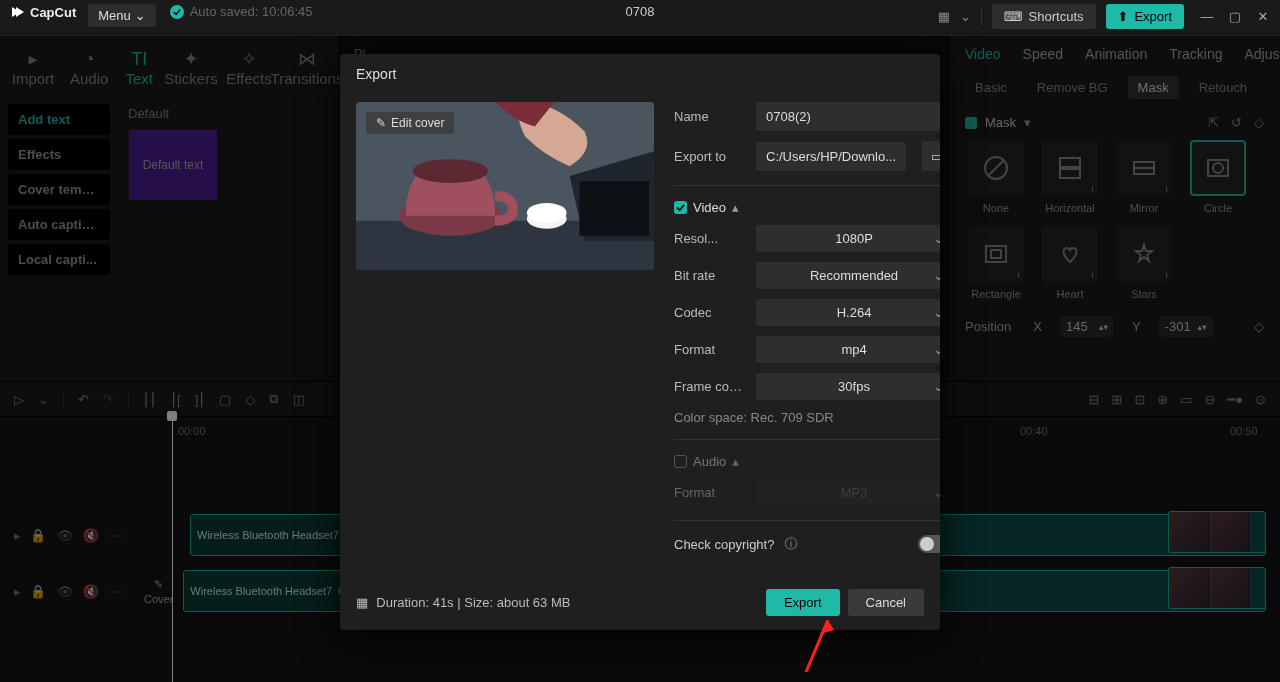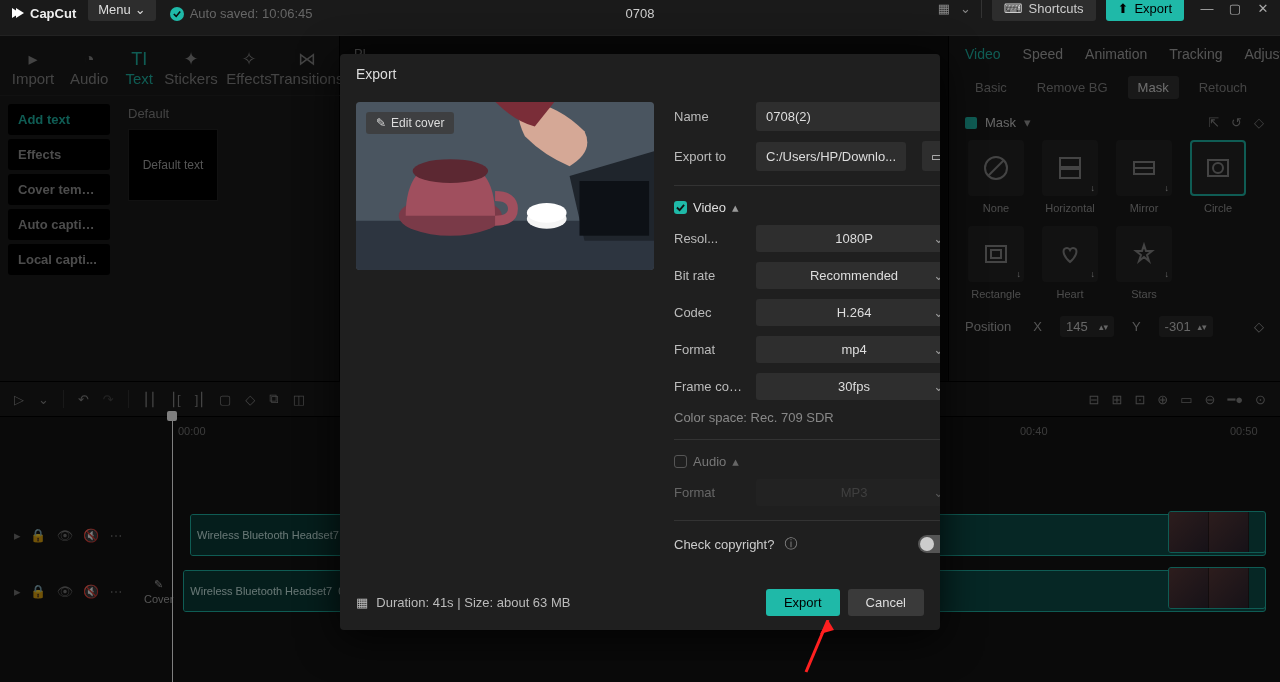--- a/index.html
+++ b/index.html
@@ -1,19 +1,19 @@
 <!DOCTYPE html>
 <html><head>
 <meta charset="utf-8">
 <style>
 * { margin: 0; padding: 0; box-sizing: border-box; font-family: -apple-system, BlinkMacSystemFont, "Segoe UI", Arial, sans-serif; }
 body { background: #0a0a0a; width: 1280px; height: 682px; overflow: hidden; color: #ccc; font-size: 13px; position: relative; }
 
 
-.topbar { height: 36px; background: #1a1a1a; display: flex; align-items: flex-end; padding: 14px 10px; border-bottom: 1px solid #222; }
+.topbar { height: 36px; background: #1a1a1a; display: flex; align-items: flex-start; padding: 4px 10px; border-bottom: 1px solid #222; }
 .logo { display: flex; align-items: center; gap: 4px; color: #eee; font-weight: 600; font-size: 13px; margin-right: 12px; }
 .logo-mark { width: 16px; height: 16px; display: flex; align-items: center; justify-content: center; }
 .menu-btn { background: #2d2d2d; color: #ddd; padding: 4px 10px; border-radius: 3px; display: flex; align-items: center; gap: 4px; cursor: pointer; }
 .autosave { display: flex; align-items: center; gap: 6px; color: #666; margin-left: 14px; }
 .autosave-check { width: 14px; height: 14px; border-radius: 50%; background: #1fb9a8; display: flex; align-items: center; justify-content: center; }
 .title-center { position: absolute; left: 50%; transform: translateX(-50%); color: #ccc; }
 .topbar-right { margin-left: auto; display: flex; align-items: center; gap: 10px; }
 .shortcuts-btn { background: #2d2d2d; padding: 5px 12px; border-radius: 3px; display: flex; align-items: center; gap: 6px; cursor: pointer; }
 .export-btn-top { background: #1fb9a8; color: #000; padding: 5px 12px; border-radius: 3px; display: flex; align-items: center; gap: 6px; cursor: pointer; font-weight: 500; }
 .win-controls { display: flex; gap: 14px; color: #aaa; margin-left: 6px; }
@@ -28,21 +28,21 @@
 .media-tab.active { color: #1fb9a8; }
 .media-tab .micon { font-size: 18px; height: 22px; display:flex; align-items:center; }
 .media-tab .mlabel { font-size: 15px; }
 .text-sidebar { display: flex; height: 100%; }
 .text-sidebar-list { width: 118px; padding: 8px; display: flex; flex-direction: column; gap: 4px; }
 .side-item { padding: 8px 10px; color: #999; cursor: pointer; border-radius: 3px; font-size: 13px; white-space: nowrap; overflow: hidden; text-overflow: ellipsis; }
 .side-item.active { color: #1fb9a8; }
 .side-item.hover { background: #000000; font-weight: bold; }
 .text-preview { flex: 1; padding: 10px; }
 .preview-label { color: #888; margin-bottom: 8px; }
-.preview-card { width: 90px; height: 72px; background: #000000; display: flex; align-items: center; justify-content: center; color: #aaa; font-size: 12px; border: 1px solid #222; cursor: pointer; }
+.preview-card { width: 90px; height: 72px; background: #4c1d95; display: flex; align-items: center; justify-content: center; color: #aaa; font-size: 12px; border: 1px solid #222; cursor: pointer; }
 
 .center-panel { flex: 1; background: #0f0f0f; }
 .player-hint { padding: 10px 14px; color: #888; }
 
 .right-panel { width: 332px; background: #1a1a1a; border-left: 1px solid #000; }
 .right-tabs { display: flex; padding: 10px 16px 6px; gap: 22px; color: #aaa; font-size: 14px; }
 .right-tab { cursor: pointer; }
 .right-tab.active { color: #1fb9a8; }
 .right-subtabs { display: flex; gap: 10px; padding: 8px 16px; color: #888; font-size: 13px; }
 .right-subtab { padding: 4px 10px; cursor: pointer; border-radius: 3px; }

